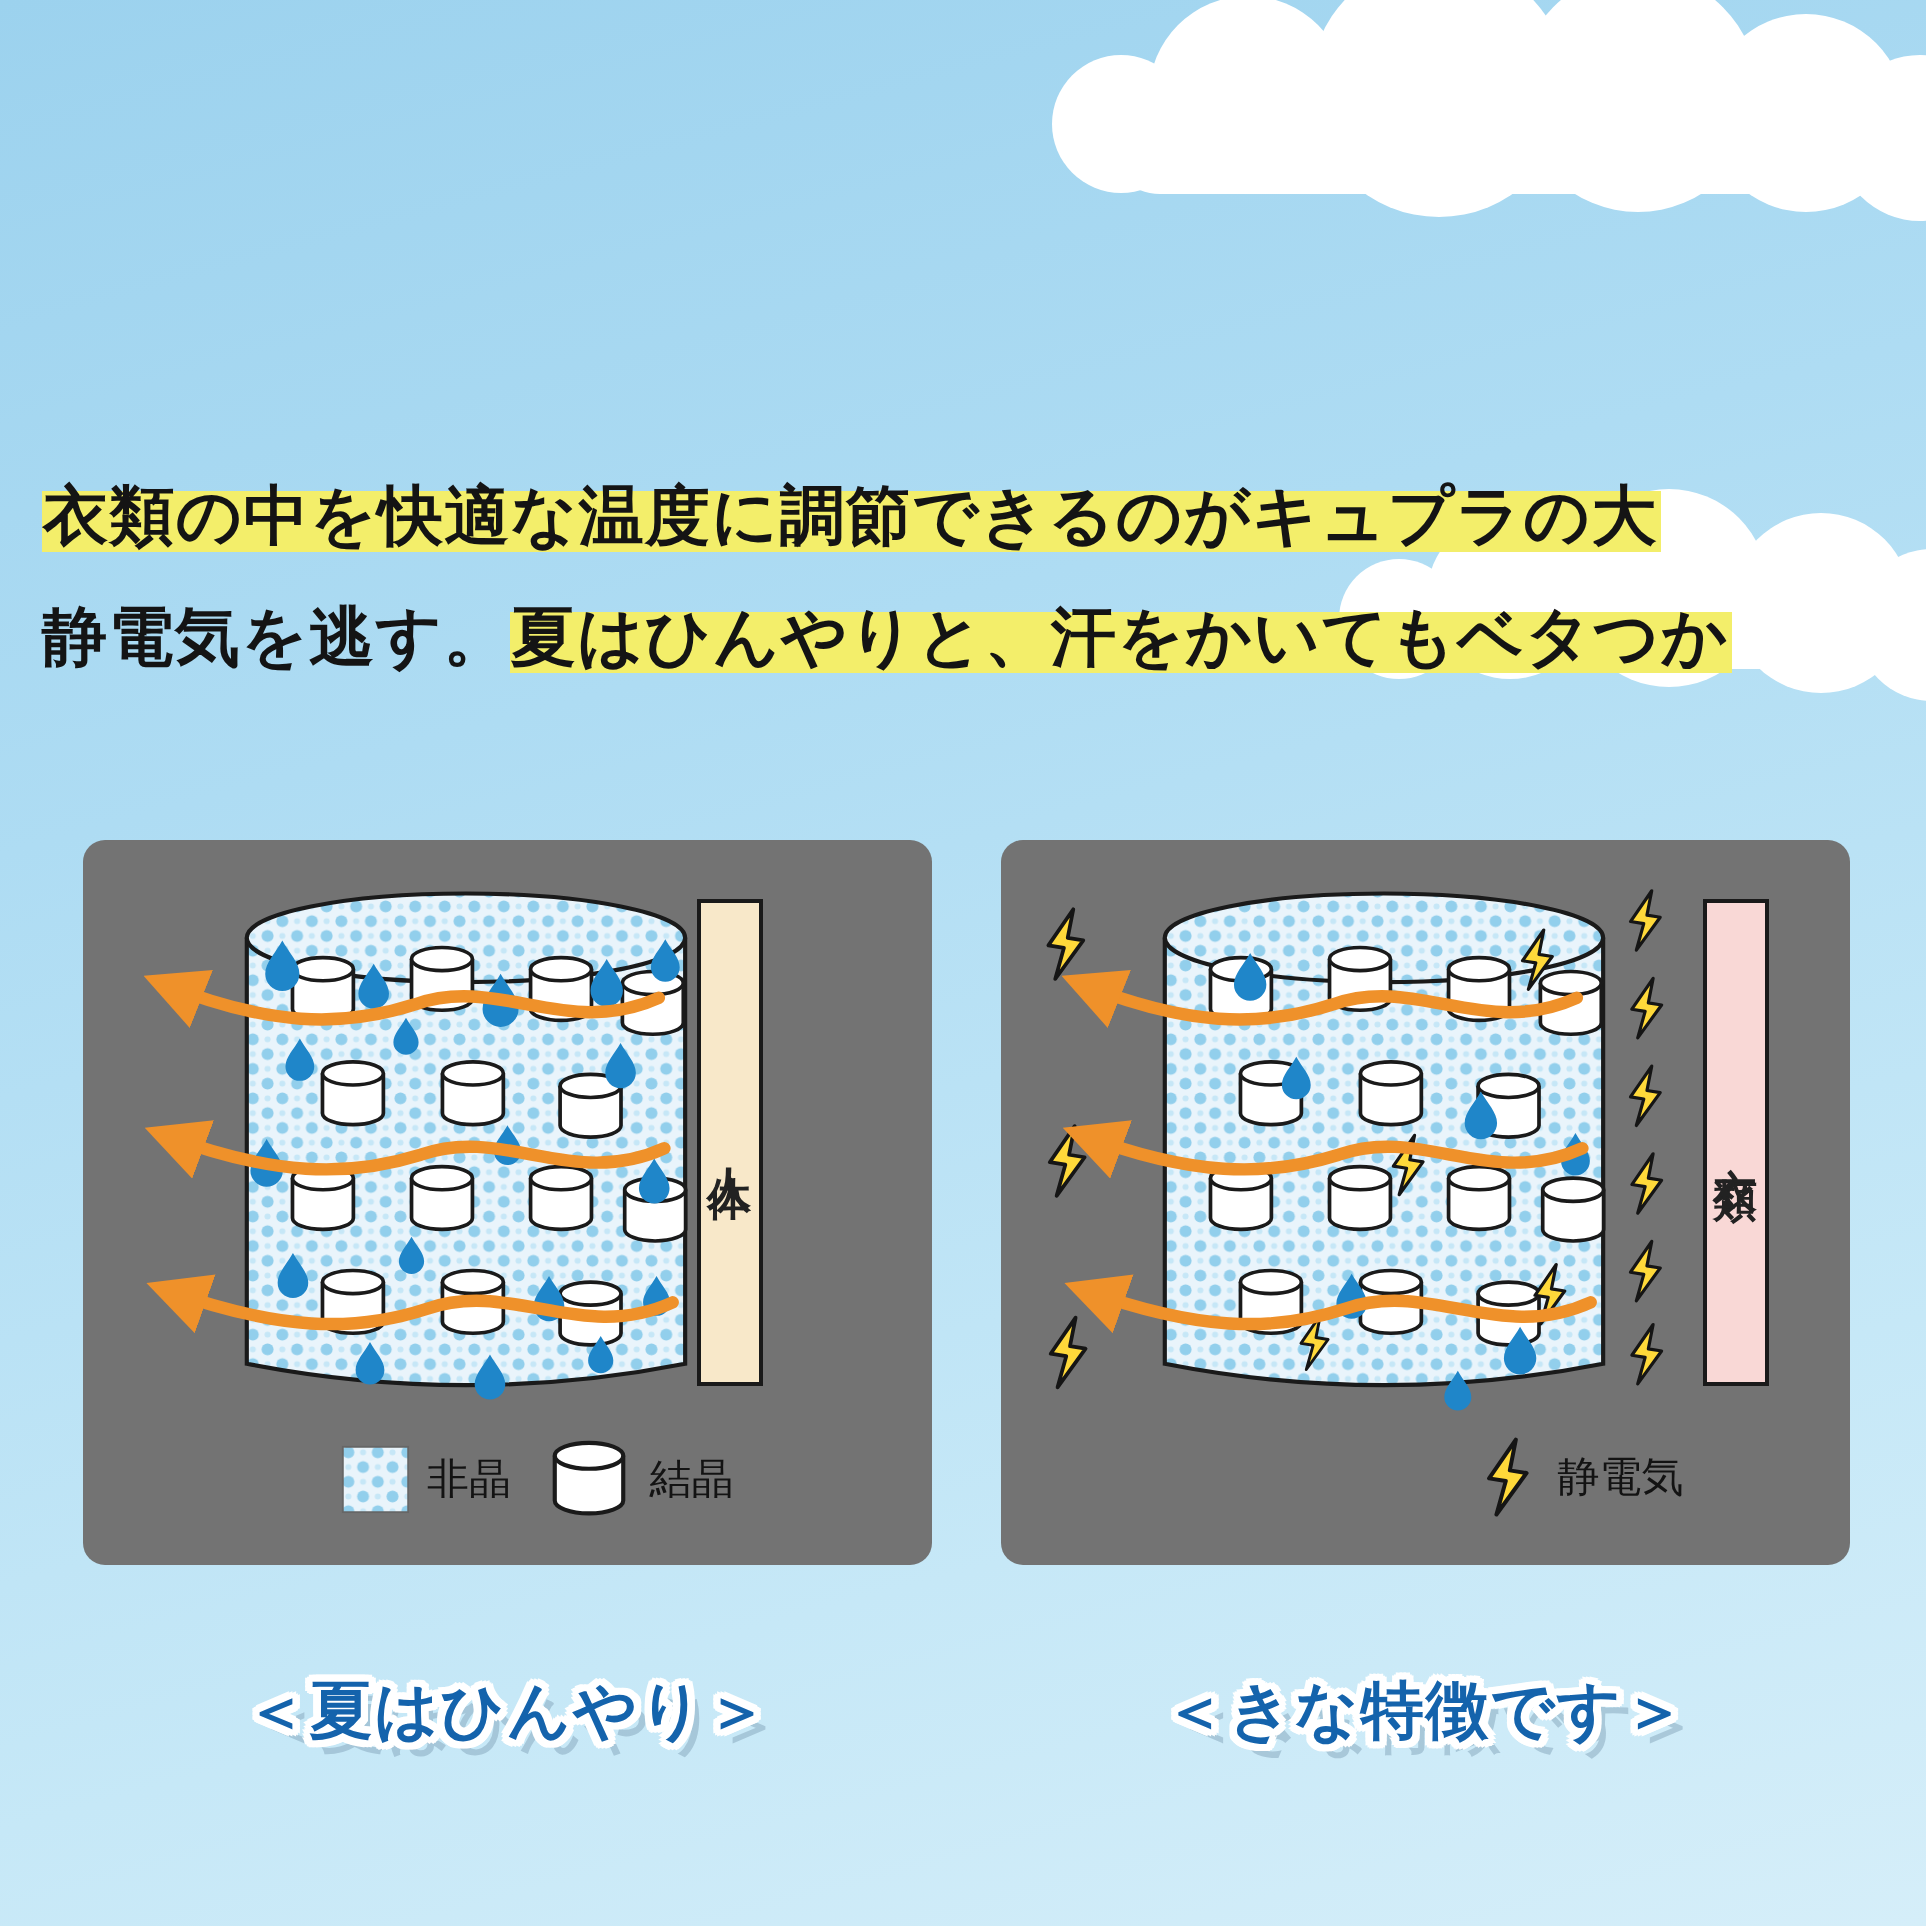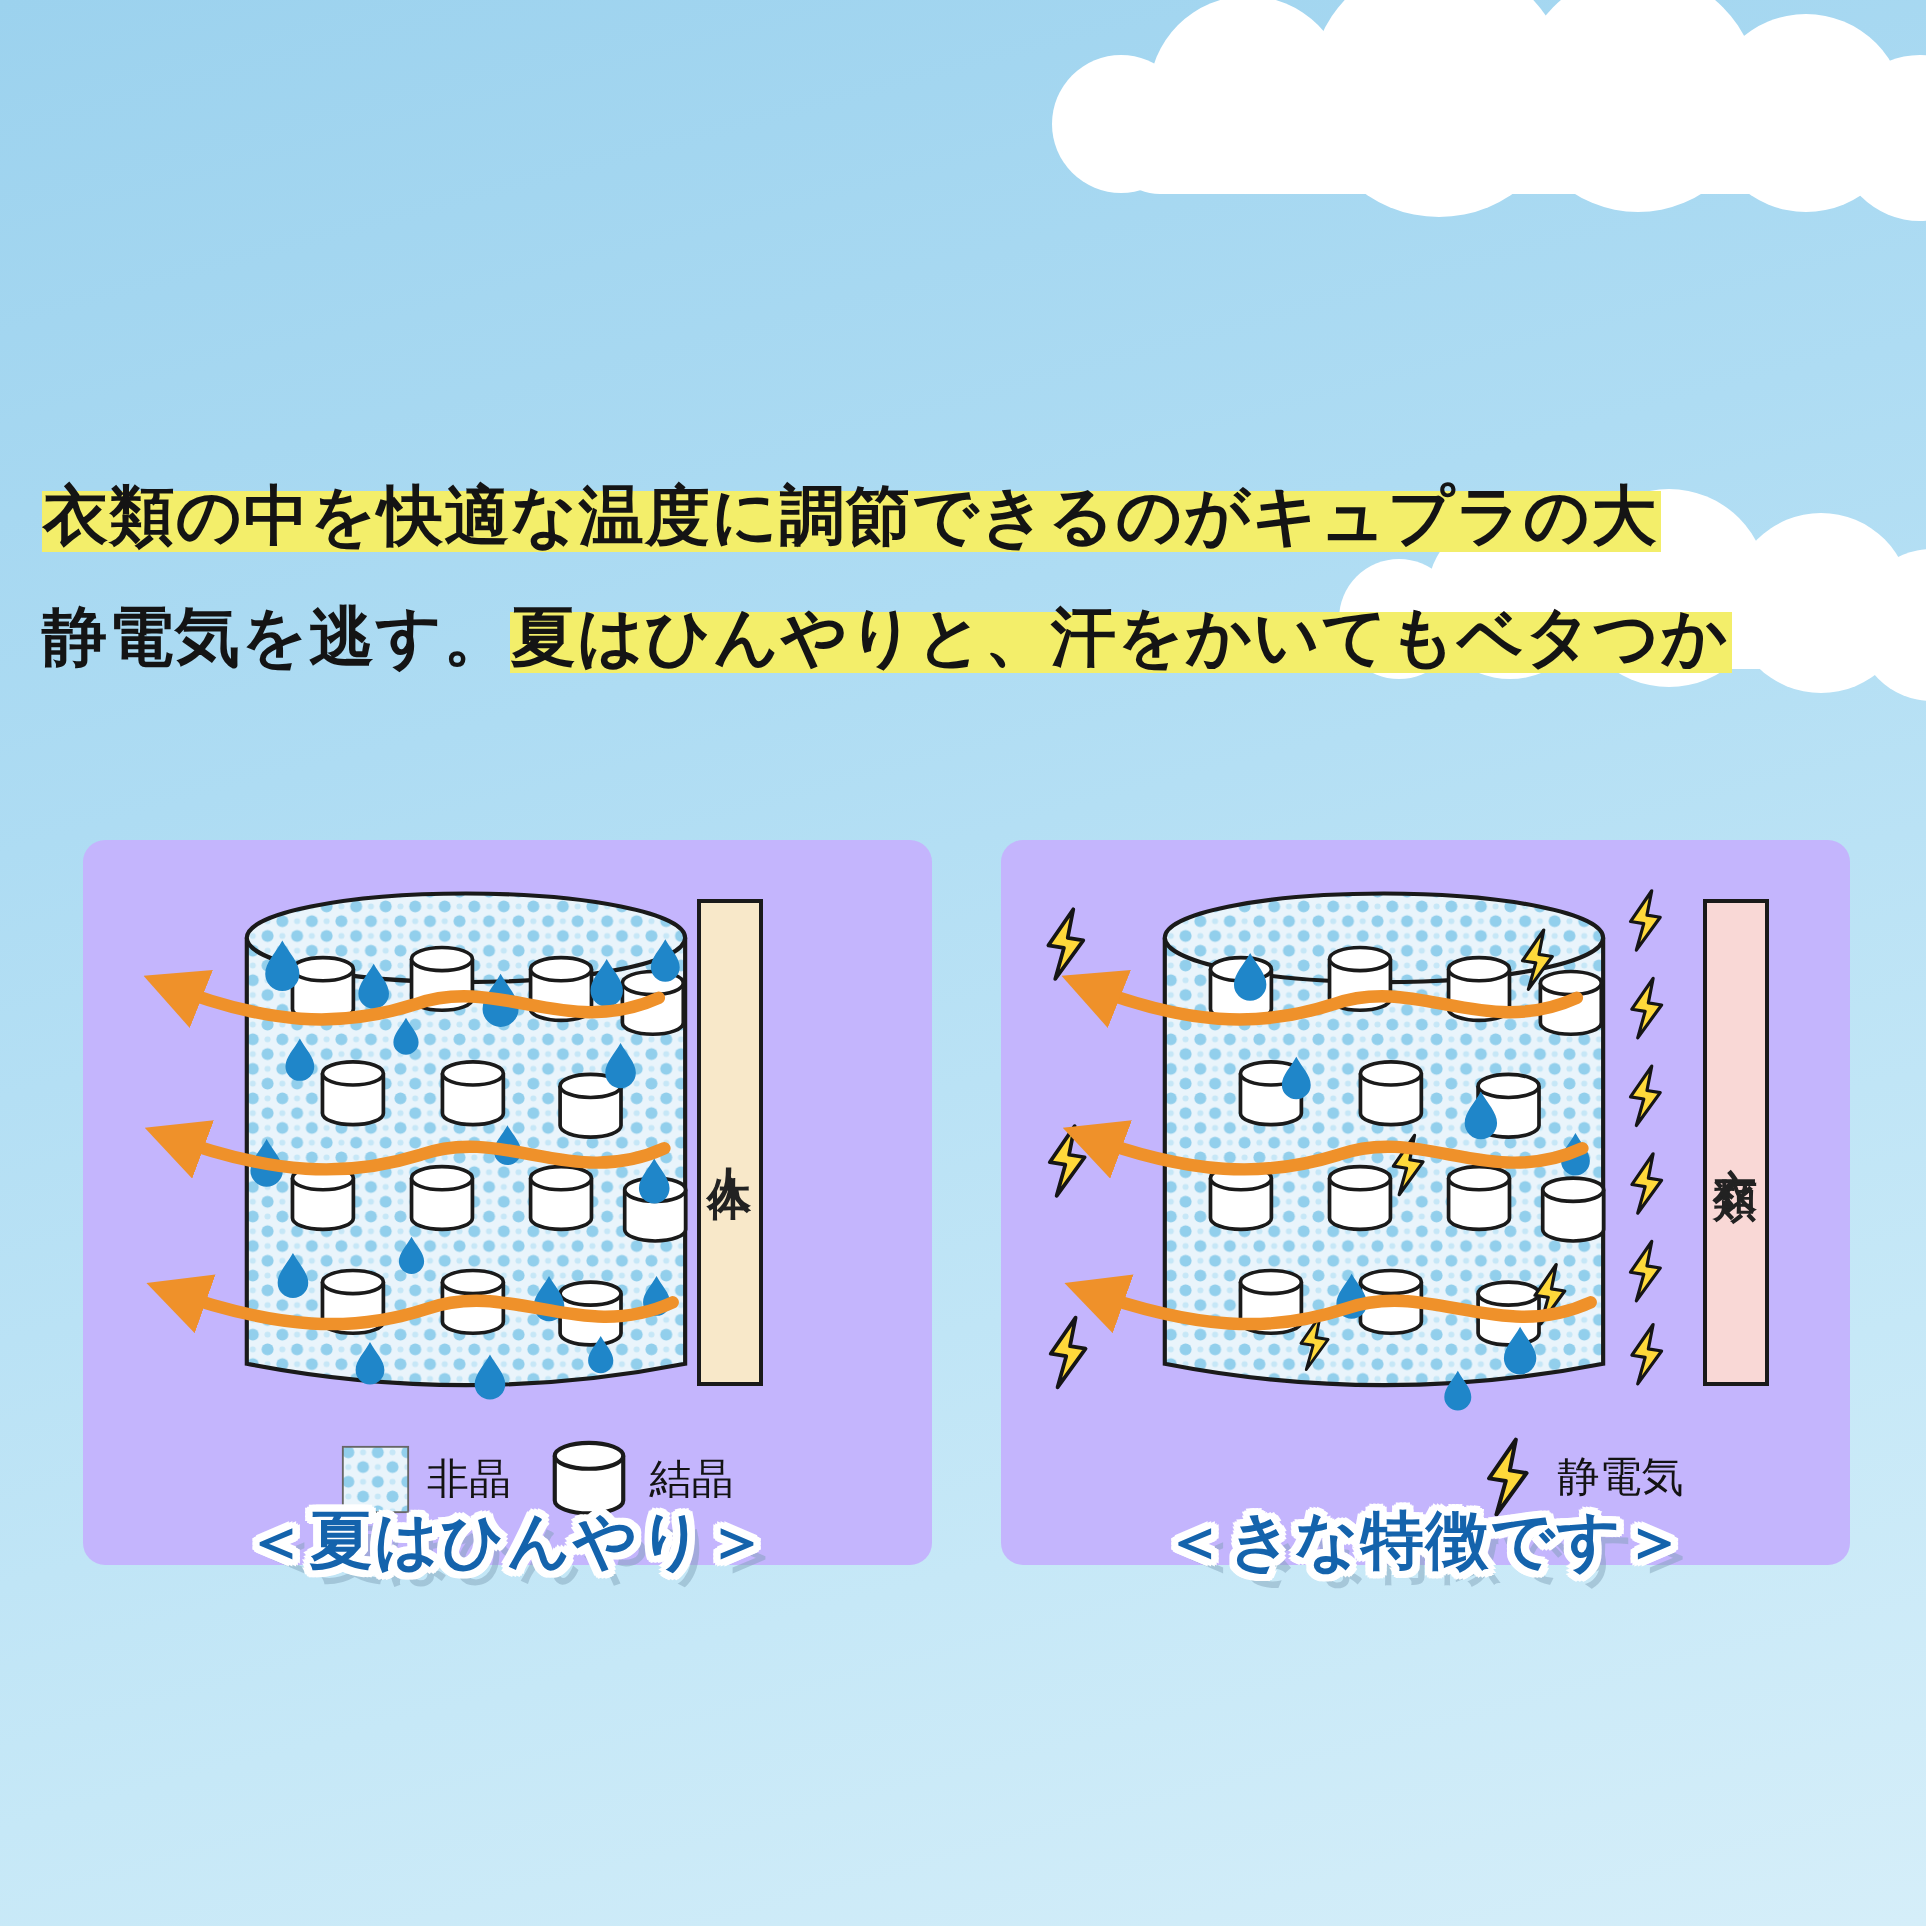--- a/index.html
+++ b/index.html
@@ -20,21 +20,21 @@
   .headline {
     position:absolute; left:42px; top:455px; z-index:5;
     font-size:65px; font-weight:700; color:#141414;
     line-height:121px; letter-spacing:1.4px; white-space:nowrap;
   }
   .hl { background:linear-gradient(transparent 16%, #f3ee6a 16%); padding:0 2.8px 0 0.9px; }
 
   
   .panel {
     position:absolute; top:840px; width:849px; height:725px;
-    background:#c4b5fd; border-radius:22px; z-index:2;
+    background:#737373; border-radius:22px; z-index:2;
   }
   #panel-summer { left:83px; }
   #panel-static { left:1001px; }
   .diagram { display:block; width:849px; height:586px; }
 
   .body-bar {
     position:absolute; top:59px; width:66px; height:487px;
     border:4.2px solid #1a1a1a;
     display:flex; align-items:center; justify-content:center;
     writing-mode:vertical-rl; text-orientation:upright;
@@ -47,21 +47,21 @@
     position:absolute; left:0; right:0; top:595px;
     display:flex; align-items:center; justify-content:center; gap:34px;
   }
   #panel-summer .legend { padding-left:60px; }
   #panel-static .legend { justify-content:flex-start; padding-left:475px;text-align:center; }
   .legend-item { display:flex; align-items:center; gap:16.6px; }
   .legend-label { font-size:42px; font-weight:500; color:#131313; }
 
   
   .caption {
-    position:absolute; top:1498px; width:849px; text-align:center; z-index:4;
+    position:absolute; top:1668px; width:849px; text-align:center; z-index:4;
     font-size:63px; font-weight:800; color:#1463ac; letter-spacing:1.8px;
     text-shadow:
       0 -7.4px 0 #fff, 0 7.4px 0 #fff, -7.4px 0 0 #fff, 7.4px 0 0 #fff,
       -5.5px -5.5px 0 #fff, 5.5px -5.5px 0 #fff, -5.5px 5.5px 0 #fff, 5.5px 5.5px 0 #fff,
       -7.4px 3.7px 0 #fff, 7.4px 3.7px 0 #fff, -7.4px -3.7px 0 #fff, 7.4px -3.7px 0 #fff,
       -3.7px 7.4px 0 #fff, 3.7px 7.4px 0 #fff, -3.7px -7.4px 0 #fff, 3.7px -7.4px 0 #fff,
       12px 14px 0 rgba(125,158,180,0.45);
   }
   #caption-summer { left:83px; }
   #caption-static { left:1001px; }

